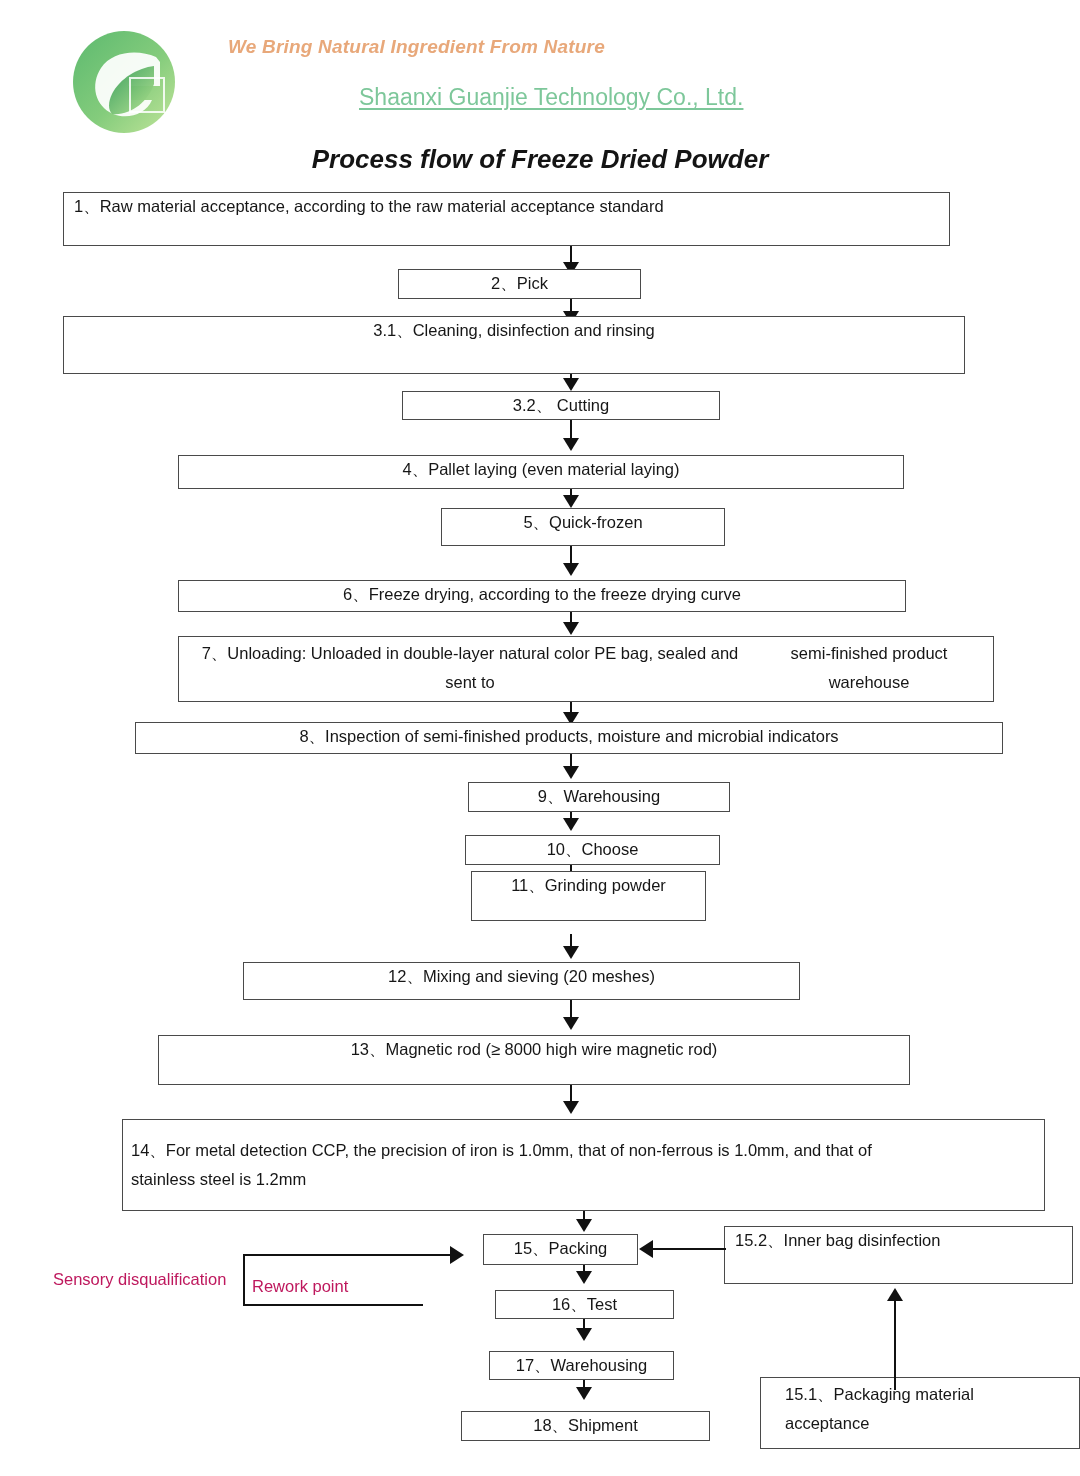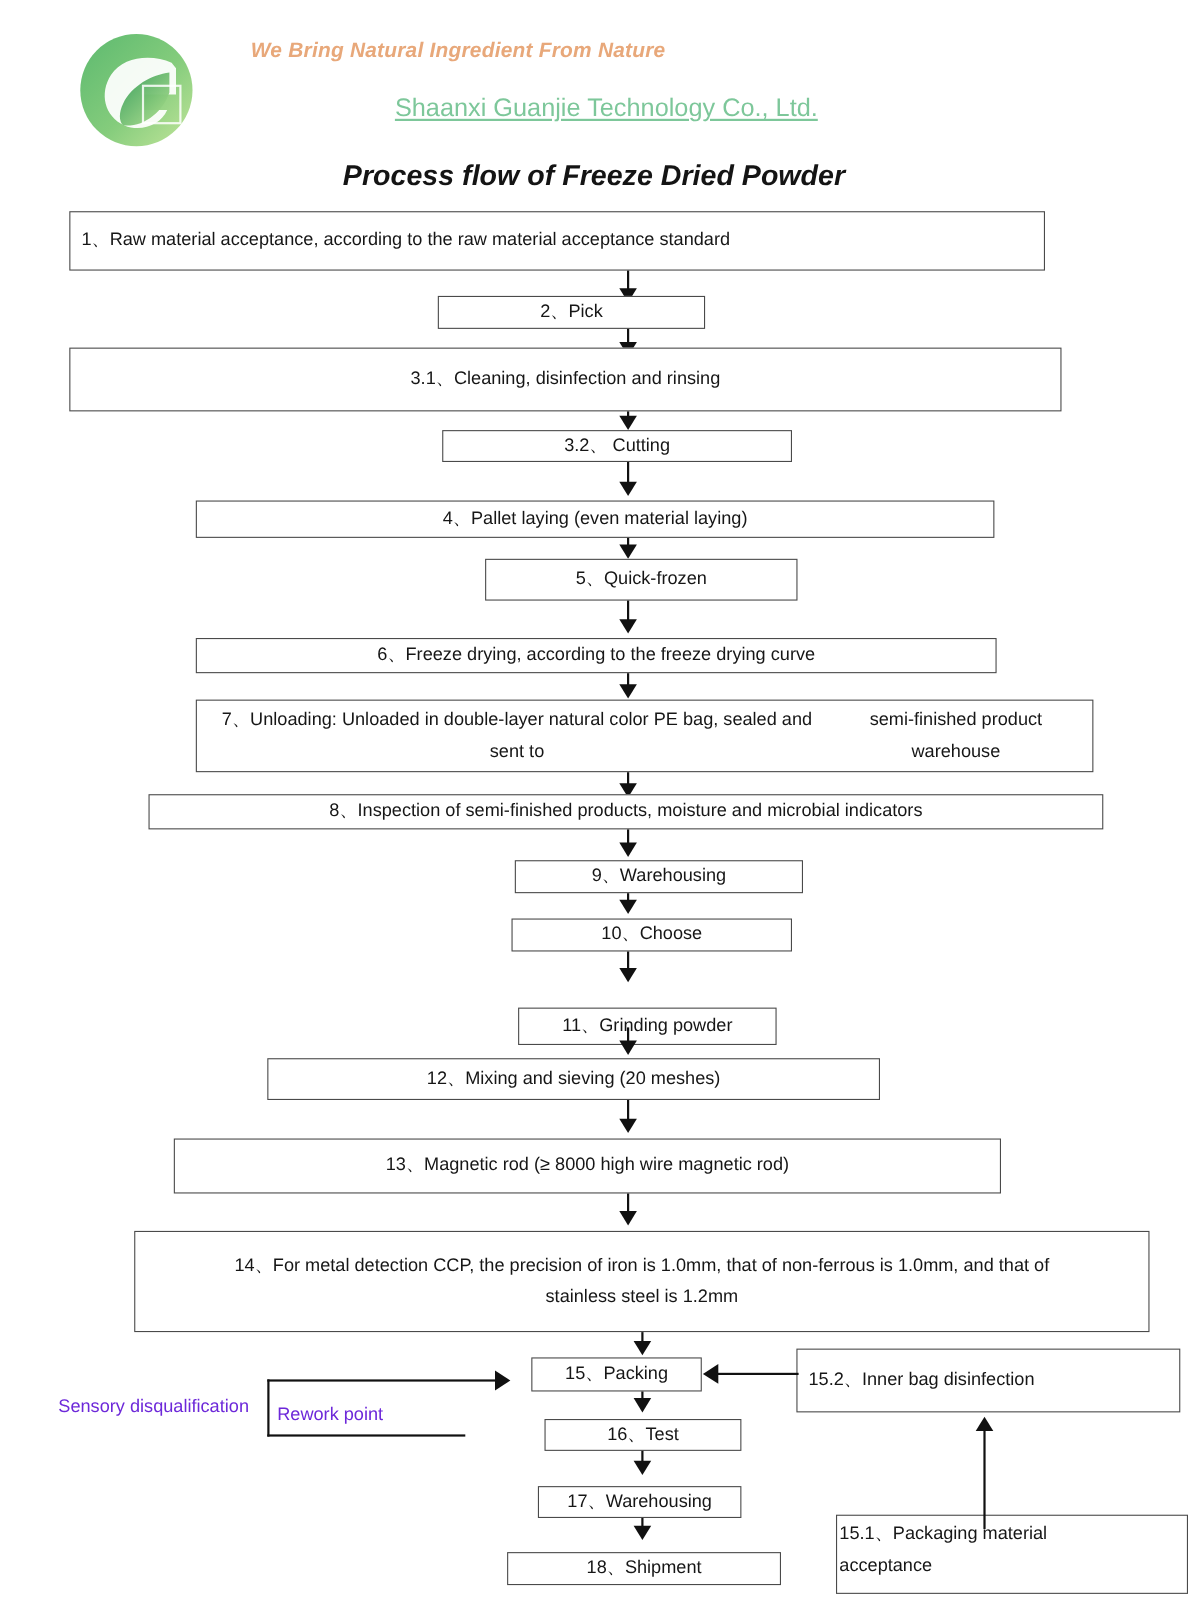--- a/index.html
+++ b/index.html
@@ -66,21 +66,21 @@
   
   .node {
     position: absolute;
     box-sizing: border-box;
     border: 1.6px solid #4a4a4a;
     background: #ffffff;
     color: #161616;
     font-size: 16.5px;
     line-height: 1.45;
     display: flex;
-    align-items: center;
+    align-items: flex-start;
     justify-content: center;
     text-align: center;
     padding: 2px 8px;
   }
   .node.left-align {
     justify-content: flex-start;
     text-align: left;
   }
   .node.two-line { line-height: 1.75; }
 
@@ -121,21 +121,21 @@
     width: 0; height: 0;
     border-top: 9px solid transparent;
     border-bottom: 9px solid transparent;
     border-left: 14px solid #111111;
   }
 
   
   .plain-label {
     position: absolute;
     font-size: 16.5px;
-    color: #6d28d9;
+    color: #be185d;
     white-space: nowrap;
   }
 </style>
 </head>
 <body>
 
 <div id="page">
 
   <div id="logo">
     <svg viewBox="0 0 112 112" xmlns="http://www.w3.org/2000/svg">
@@ -223,21 +223,21 @@
   </div>
   <div class="vline" style="left:570px; top:812px; height:12px;"></div>
   <div class="arrow-down" style="left:563px; top:818px;"></div>
 
   <div class="node" style="left:465px; top:835px; width:255px; height:30px;">
     <span>10、Choose</span>
   </div>
   <div class="vline" style="left:570px; top:865px; height:21px;"></div>
   <div class="arrow-down" style="left:563px; top:880px;"></div>
 
-  <div class="node" style="left:471px; top:916px; width:235px; height:34px;">
+  <div class="node" style="left:471px; top:871px; width:235px; height:50px;">
     <span>11、Grinding powder</span>
   </div>
   <div class="vline" style="left:570px; top:934px; height:18px;"></div>
   <div class="arrow-down" style="left:563px; top:946px;"></div>
 
   <div class="node" style="left:243px; top:962px; width:557px; height:38px;">
     <span>12、Mixing and sieving (20 meshes)</span>
   </div>
   <div class="vline" style="left:570px; top:1000px; height:24px;"></div>
   <div class="arrow-down" style="left:563px; top:1017px;"></div>
@@ -277,21 +277,21 @@
     <span>18、Shipment</span>
   </div>
 
   <div class="node left-align" style="left:724px; top:1226px; width:349px; height:58px; padding-left:10px;">
     <span>15.2、Inner bag disinfection</span>
   </div>
 
   <div class="hline" style="left:652px; top:1248px; width:74px;"></div>
   <div class="arrow-left" style="left:639px; top:1240px;"></div>
 
-  <div class="node left-align two-line" style="left:760px; top:1377px; width:320px; height:72px; flex-direction:column; align-items:flex-start; padding-left:2px;">
+  <div class="node left-align two-line" style="left:760px; top:1377px; width:320px; height:72px; flex-direction:column; align-items:flex-start; padding-left:24px;">
     <span>15.1、Packaging material</span>
     <span>acceptance</span>
   </div>
 
   <div class="vline" style="left:894px; top:1300px; height:90px;"></div>
   <div class="arrow-up" style="left:887px; top:1288px;"></div>
 
   <div class="plain-label" style="left:53px; top:1270px;">Sensory disqualification</div>
 
   <div class="vline" style="left:243px; top:1254px; height:52px;"></div>

